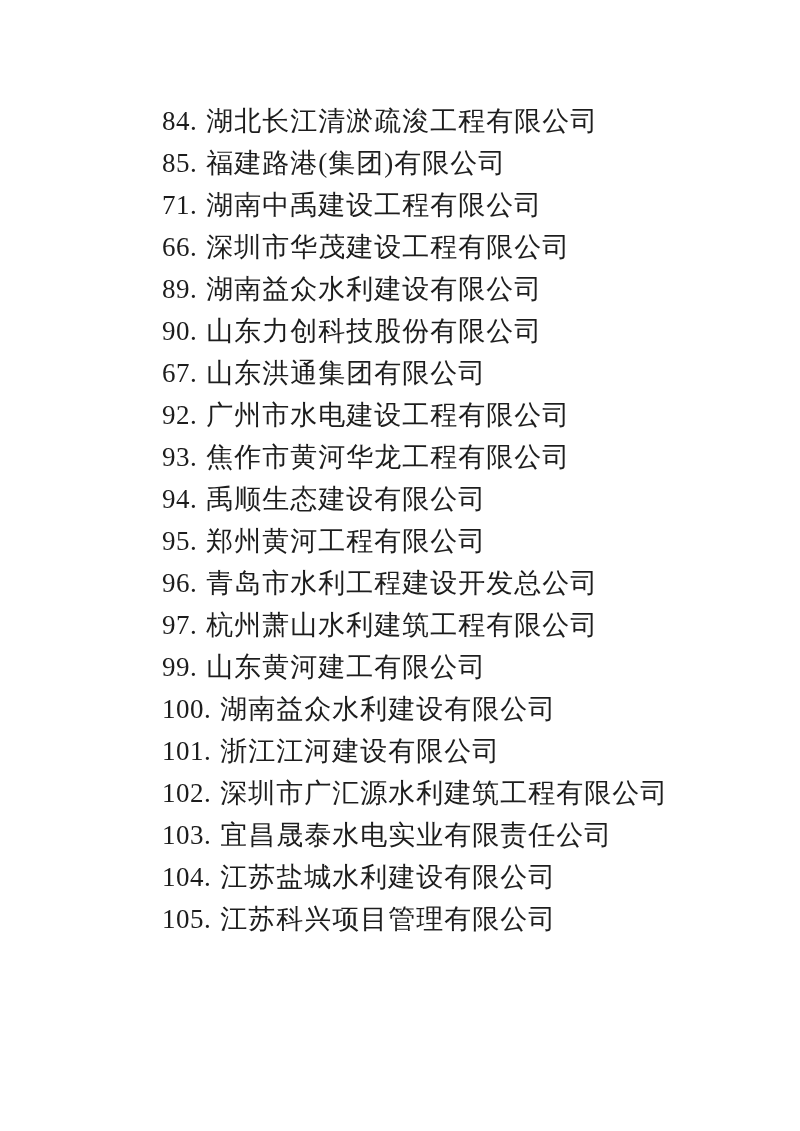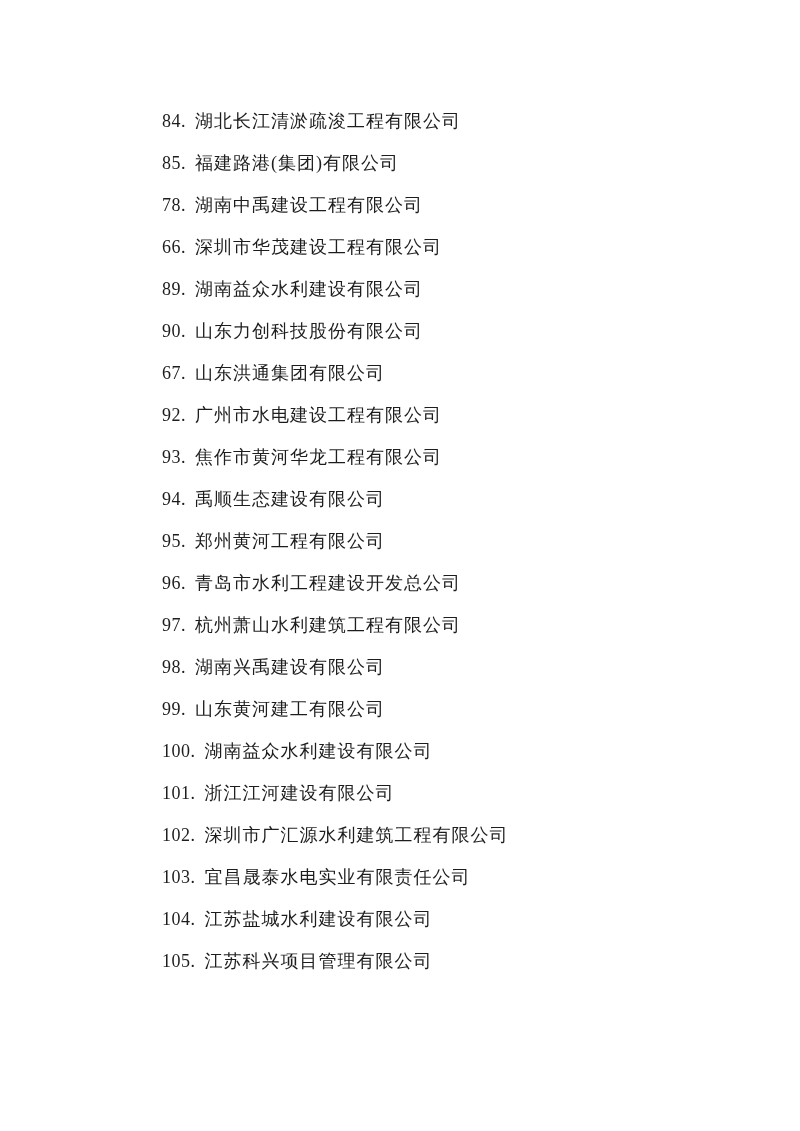--- a/index.html
+++ b/index.html
@@ -20,21 +20,21 @@
     overflow: hidden;
   }
   .doc-list {
     position: absolute;
     left: 162px;
     top: 100px;
   }
   .row {
     height: 42px;
     line-height: 42px;
-    font-size: 18px;
+    font-size: 27px;
     color: #1d1d1d;
     letter-spacing: 1px;
     white-space: nowrap;
     font-weight: 400;
   }
   .num {
     display: inline-block;
     letter-spacing: 0.5px;
     margin-right: 9px;
   }
@@ -45,21 +45,21 @@
 </head>
 <body>
 
 <div class="page">
   <div class="doc-list" id="company-list">
   <div class="row"><span class="num">84.</span><span class="name">湖北长江清淤疏浚工程有限公司</span></div>
 
   <div class="row"><span class="num">85.</span><span class="name">福建路港(集团)有限公司</span></div>
 
 
-  <div class="row"><span class="num">78.</span><span class="name">湖南中禹建设工程有限公司</span></div>
+  <div class="row"><span class="num">71.</span><span class="name">湖南中禹建设工程有限公司</span></div>
 
   <div class="row"><span class="num">66.</span><span class="name">深圳市华茂建设工程有限公司</span></div>
 
   <div class="row"><span class="num">89.</span><span class="name">湖南益众水利建设有限公司</span></div>
 
   <div class="row"><span class="num">90.</span><span class="name">山东力创科技股份有限公司</span></div>
 
   <div class="row"><span class="num">67.</span><span class="name">山东洪通集团有限公司</span></div>
 
   <div class="row"><span class="num">92.</span><span class="name">广州市水电建设工程有限公司</span></div>
@@ -67,21 +67,20 @@
   <div class="row"><span class="num">93.</span><span class="name">焦作市黄河华龙工程有限公司</span></div>
 
   <div class="row"><span class="num">94.</span><span class="name">禹顺生态建设有限公司</span></div>
 
   <div class="row"><span class="num">95.</span><span class="name">郑州黄河工程有限公司</span></div>
 
   <div class="row"><span class="num">96.</span><span class="name">青岛市水利工程建设开发总公司</span></div>
 
   <div class="row"><span class="num">97.</span><span class="name">杭州萧山水利建筑工程有限公司</span></div>
 
-  <div class="row"><span class="num">98.</span><span class="name">湖南兴禹建设有限公司</span></div>
 
   <div class="row"><span class="num">99.</span><span class="name">山东黄河建工有限公司</span></div>
 
   <div class="row"><span class="num">100.</span><span class="name">湖南益众水利建设有限公司</span></div>
 
   <div class="row"><span class="num">101.</span><span class="name">浙江江河建设有限公司</span></div>
 
   <div class="row"><span class="num">102.</span><span class="name">深圳市广汇源水利建筑工程有限公司</span></div>
 
   <div class="row"><span class="num">103.</span><span class="name">宜昌晟泰水电实业有限责任公司</span></div>

